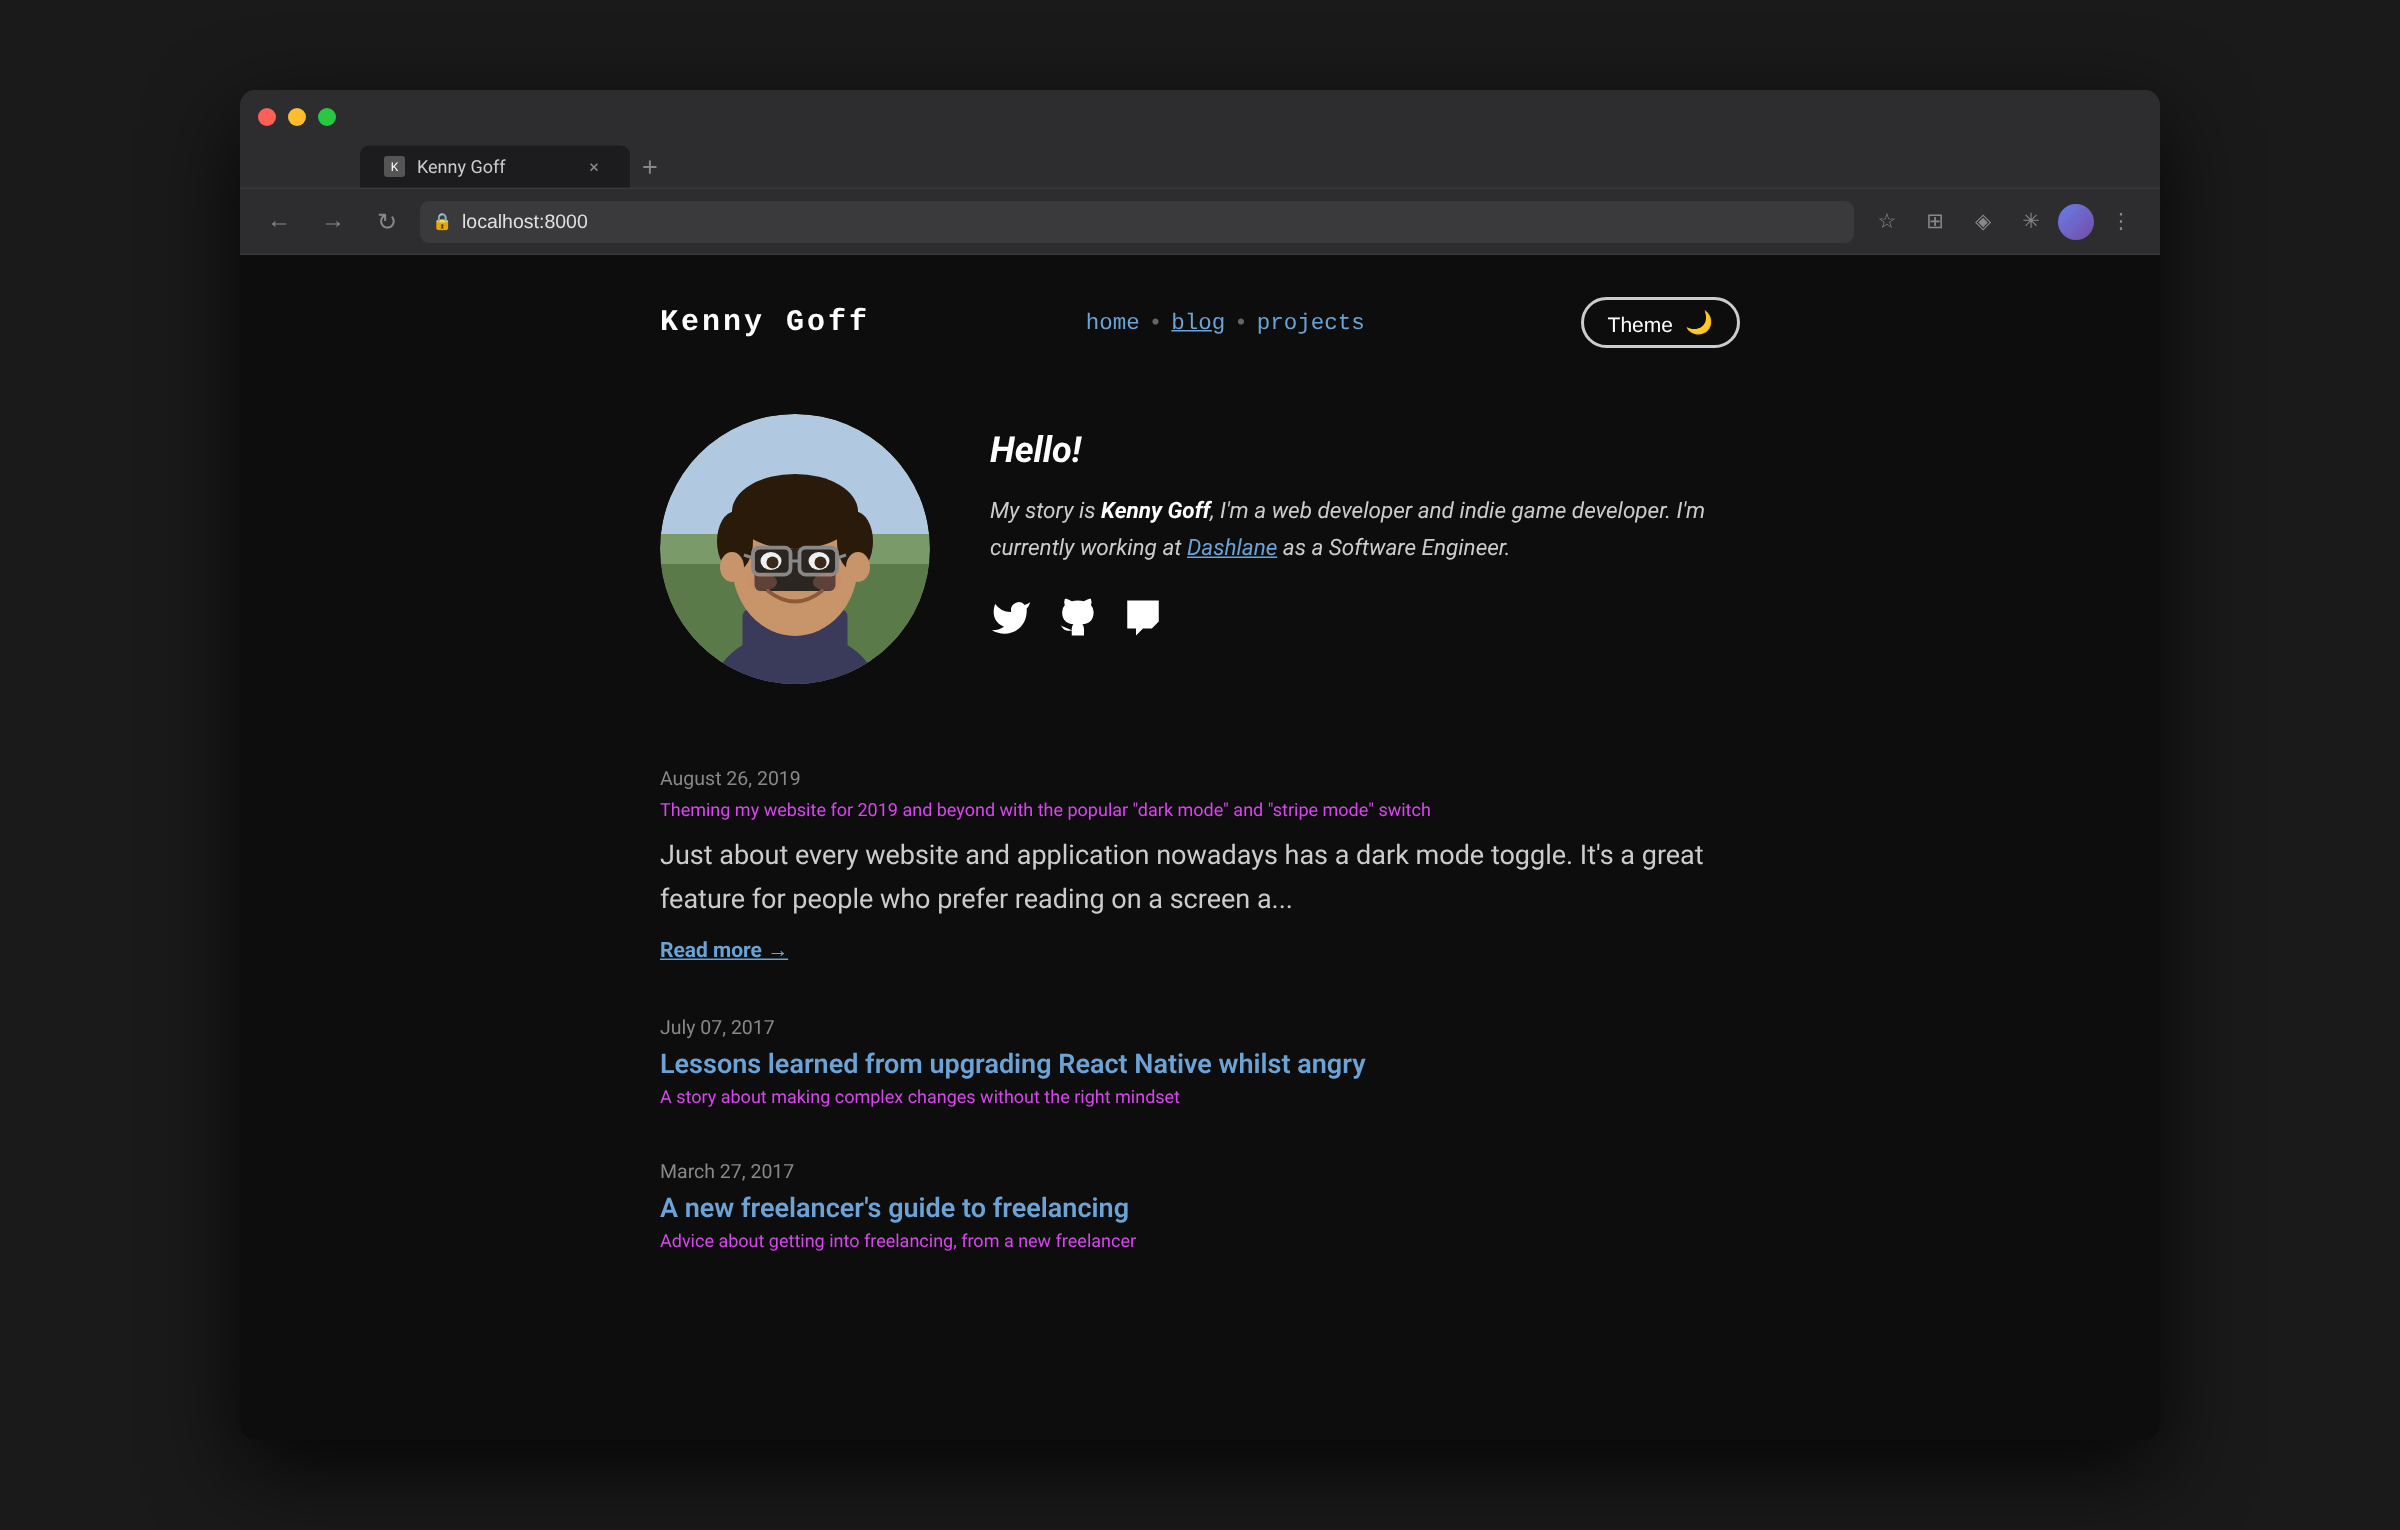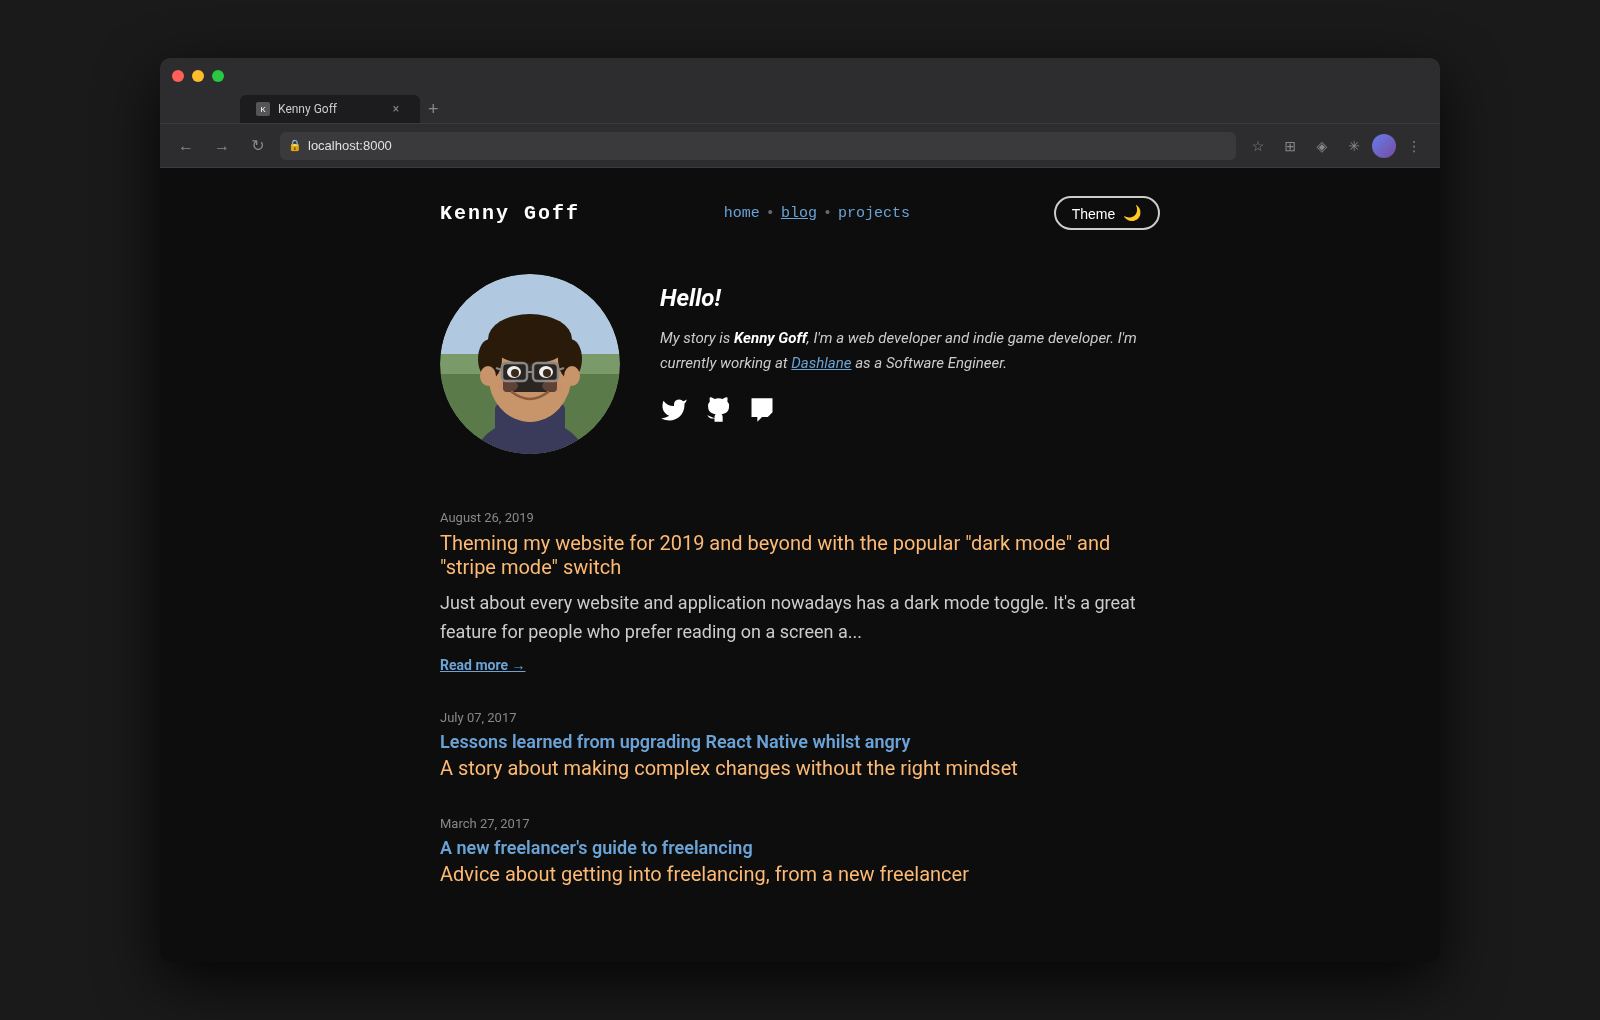--- a/index.html
+++ b/index.html
@@ -335,22 +335,22 @@
     .post-title {
       font-size: 18px;
       color: #6ba3d6;
       text-decoration: none;
       font-weight: 600;
       display: block;
       margin-bottom: 4px;
     }
 
     .post-subtitle {
-      font-size: 20px;
-      color: #fdba74;
+      font-size: 12px;
+      color: #d946ef;
       margin-bottom: 10px;
     }
 
     .post-excerpt {
       font-size: 18px;
       color: #cccccc;
       line-height: 1.6;
       margin-bottom: 8px;
     }
 

